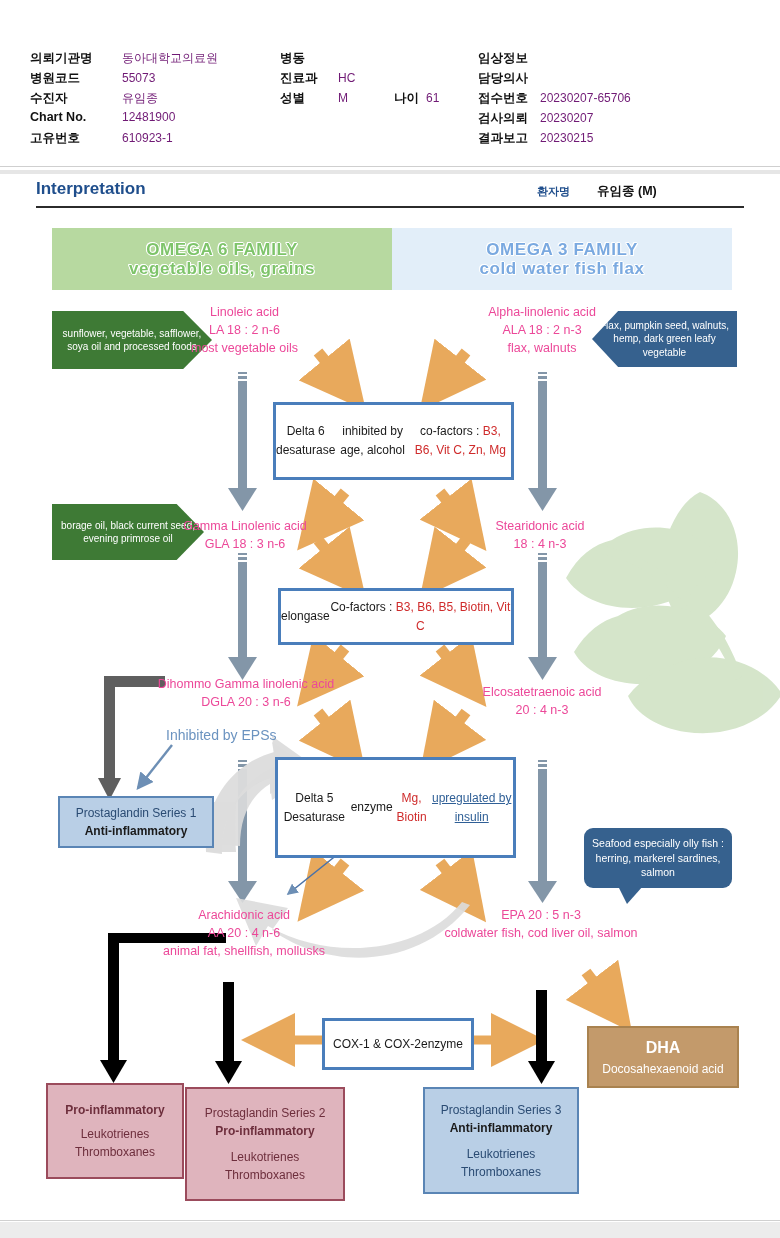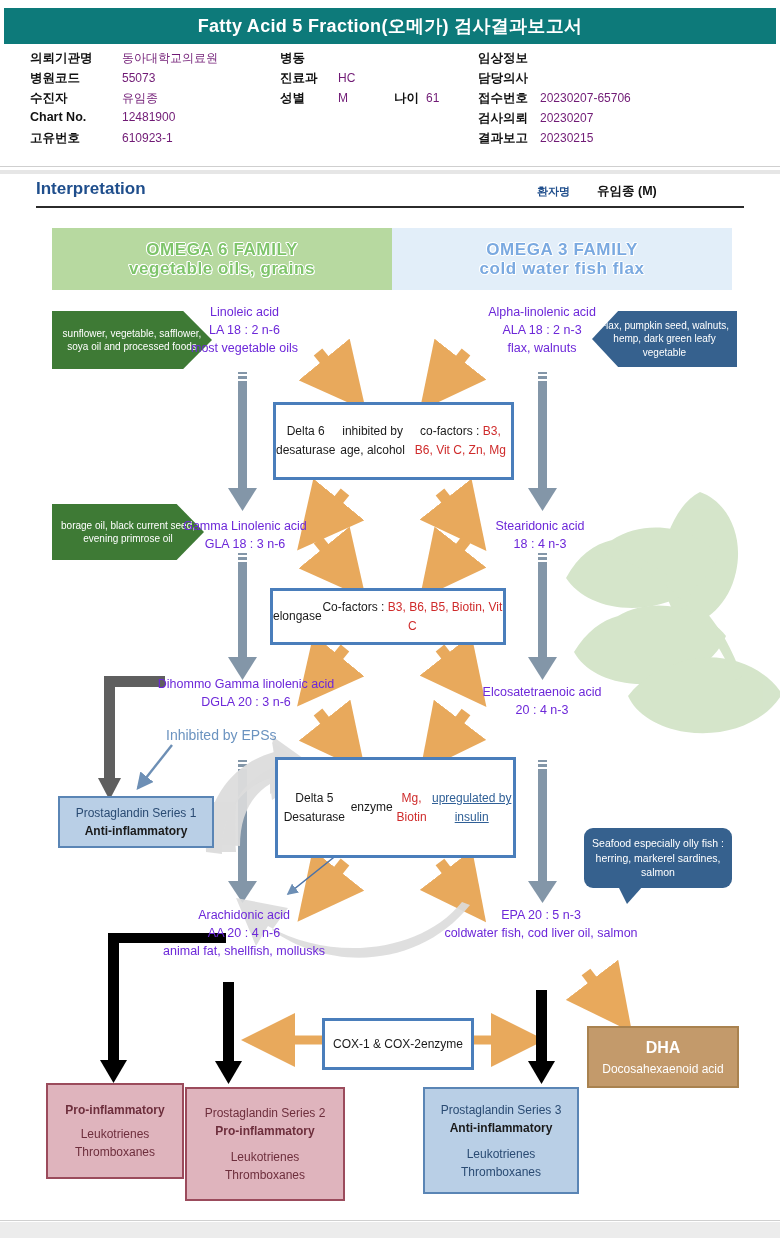--- a/index.html
+++ b/index.html
@@ -28,21 +28,21 @@
   
   .fam{position:absolute;top:228px;height:62px;display:flex;align-items:center;justify-content:center;
        flex-direction:column;}
   .fam6{left:52px;width:340px;background:#b7d9a0;}
   .fam3{left:392px;width:340px;background:#e2eef9;}
   .fam .l1,.fam .l2{font-size:17px;font-weight:bold;line-height:1.12;letter-spacing:.6px;}
   .fam6 .l1,.fam6 .l2{color:#7ec46a;text-shadow:-1px 0 #fff,0 -1px #fff,1px 0 #fff,0 1px #fff,1px 1px #fff,-1px -1px #fff;}
   .fam3 .l1,.fam3 .l2{color:#7aa9e0;text-shadow:-1px 0 #fff,0 -1px #fff,1px 0 #fff,0 1px #fff,1px 1px #fff,-1px -1px #fff;}
 
   
-  .node{position:absolute;text-align:center;font-size:12.5px;color:#6d28d9;line-height:1.45;}
+  .node{position:absolute;text-align:center;font-size:12.5px;color:#ec4899;line-height:1.45;}
 
   
   .chev{position:absolute;color:#fff;font-size:10px;line-height:1.35;text-align:center;
         display:flex;align-items:center;justify-content:center;}
   .chev-green{background:#3e7a35;}
   .chev-green.right{clip-path:polygon(0 0,82% 0,100% 50%,82% 100%,0 100%);}
   .chev-blue{background:#36618e;clip-path:polygon(18% 0,100% 0,100% 100%,18% 100%,0 50%);}
   .chev span{display:block;padding:0 6px;}
 
   
@@ -71,23 +71,20 @@
   svg.layer{position:absolute;left:0;top:0;width:780px;height:1238px;pointer-events:none;}
 
   .footer{position:absolute;left:0;top:1222px;width:780px;height:16px;background:#ececec;}
   .footer-line{position:absolute;left:0;top:1220px;width:780px;height:1px;background:#d0d0d0;}
 </style>
 </head>
 <body>
 
 <div id="page">
 
-  <div class="title-bar">
-    <span class="t">Fatty Acid 5 Fraction(오메가) 검사결과보고서</span>
-  </div>
 
   <div class="meta">
     <div class="mcol" style="left:30px;width:200px;">
       <div class="mrow">
           <span class="mlab" style="width:92px">의뢰기관명</span>
           <span class="mval">동아대학교의료원</span>
         </div>
       <div class="mrow">
           <span class="mlab" style="width:92px">병원코드</span>
           <span class="mval">55073</span>
@@ -357,21 +354,21 @@
   <div class="note" style="left:166px;top:727px;">Inhibited by EPSs</div>
 
   <div class="ebox" style="left:273px;top:402px;width:235px;height:72px;">
     <div>Delta 6 desaturase</div>
     <div>inhibited by age, alcohol</div>
     <div>
       <span>co-factors : </span><span class="red">B3, B6, Vit C, Zn, Mg</span>
     </div>
   </div>
 
-  <div class="ebox" style="left:270px;top:588px;width:230px;height:51px;">
+  <div class="ebox" style="left:278px;top:588px;width:230px;height:51px;">
     <div>elongase</div>
     <div>
       <span>Co-factors : </span><span class="red">B3, B6, B5, Biotin, Vit C</span>
     </div>
   </div>
 
   <div class="ebox" style="left:275px;top:757px;width:235px;height:95px;">
     <div>Delta 5 Desaturase</div>
     <div>enzyme</div>
     <div class="red">Mg, Biotin</div>

